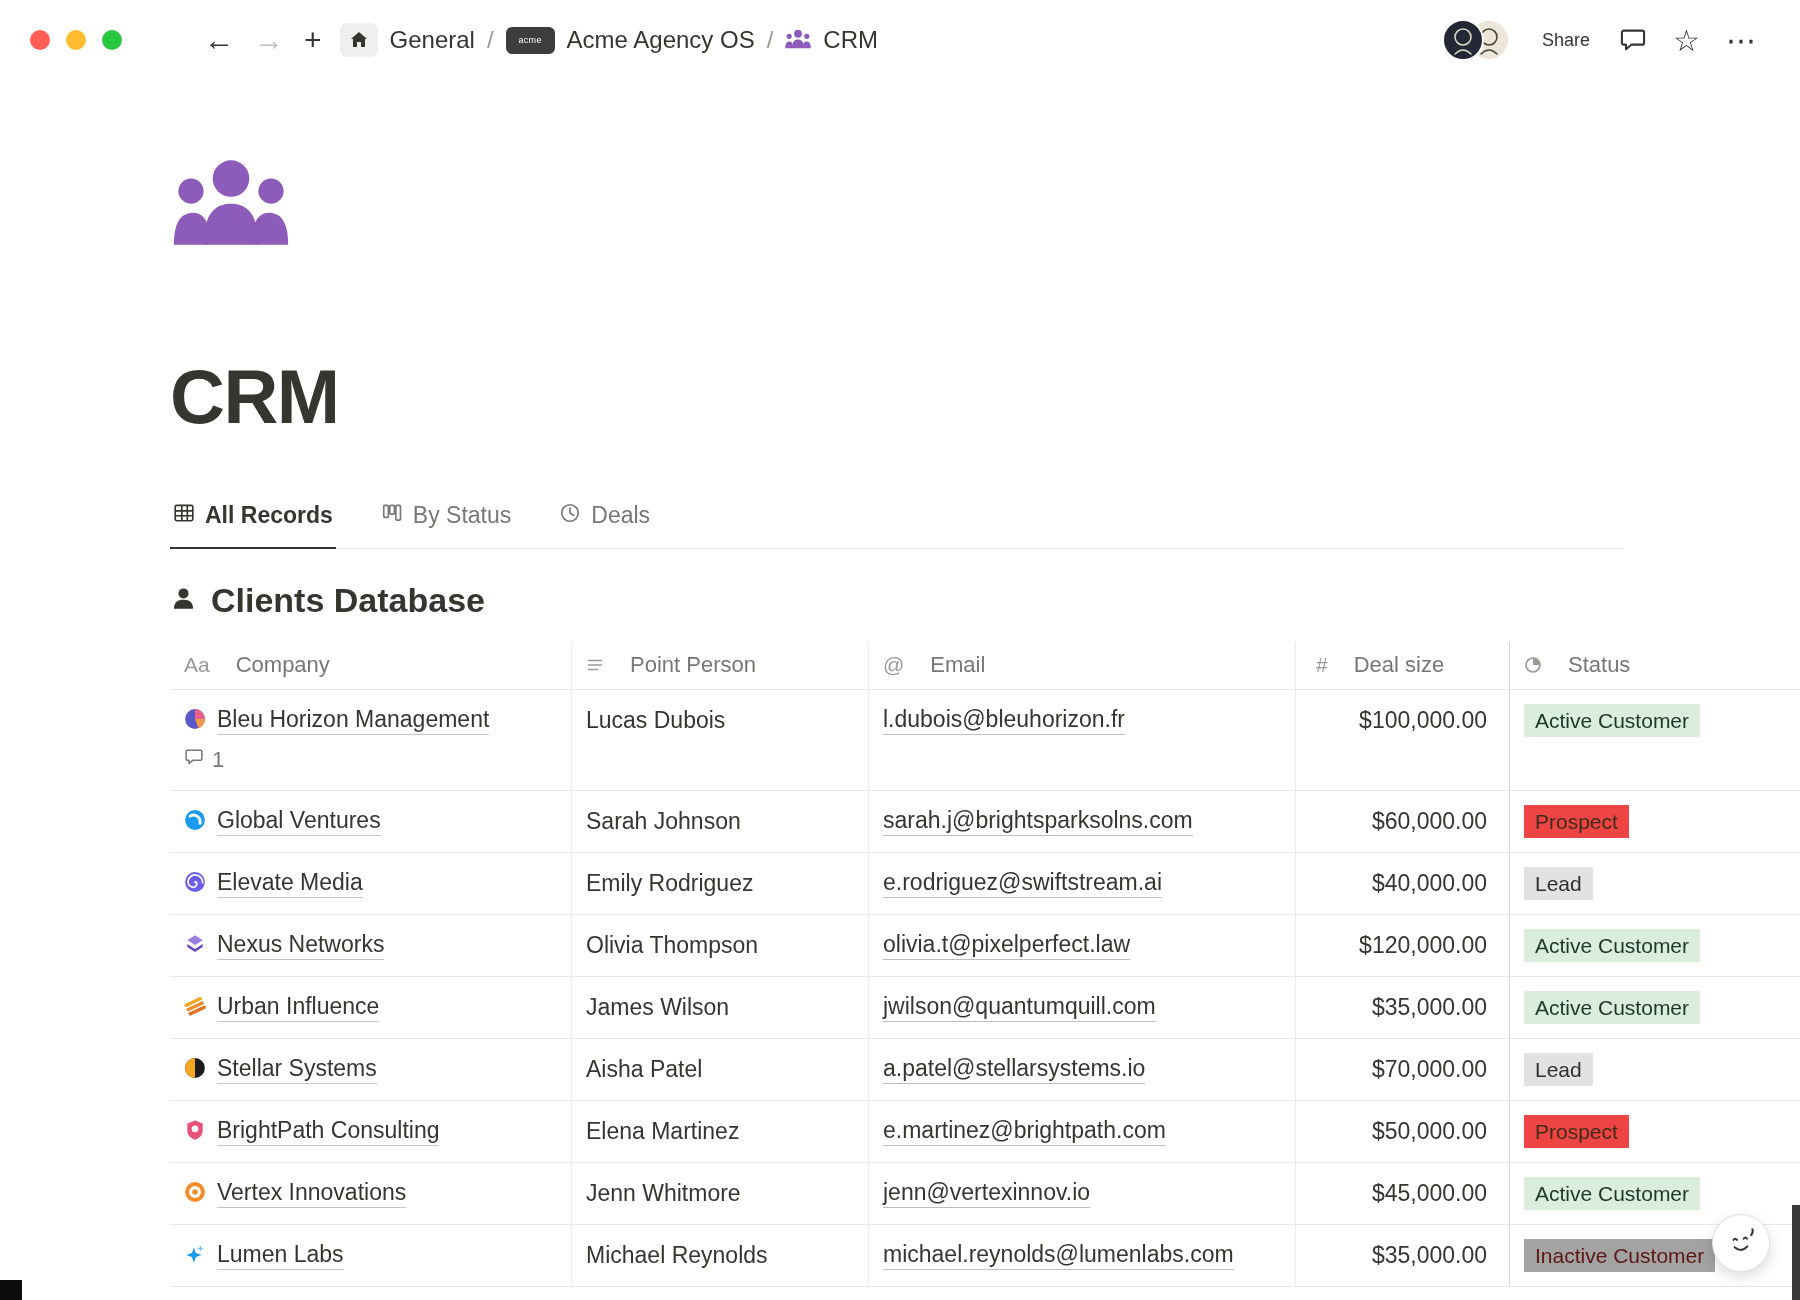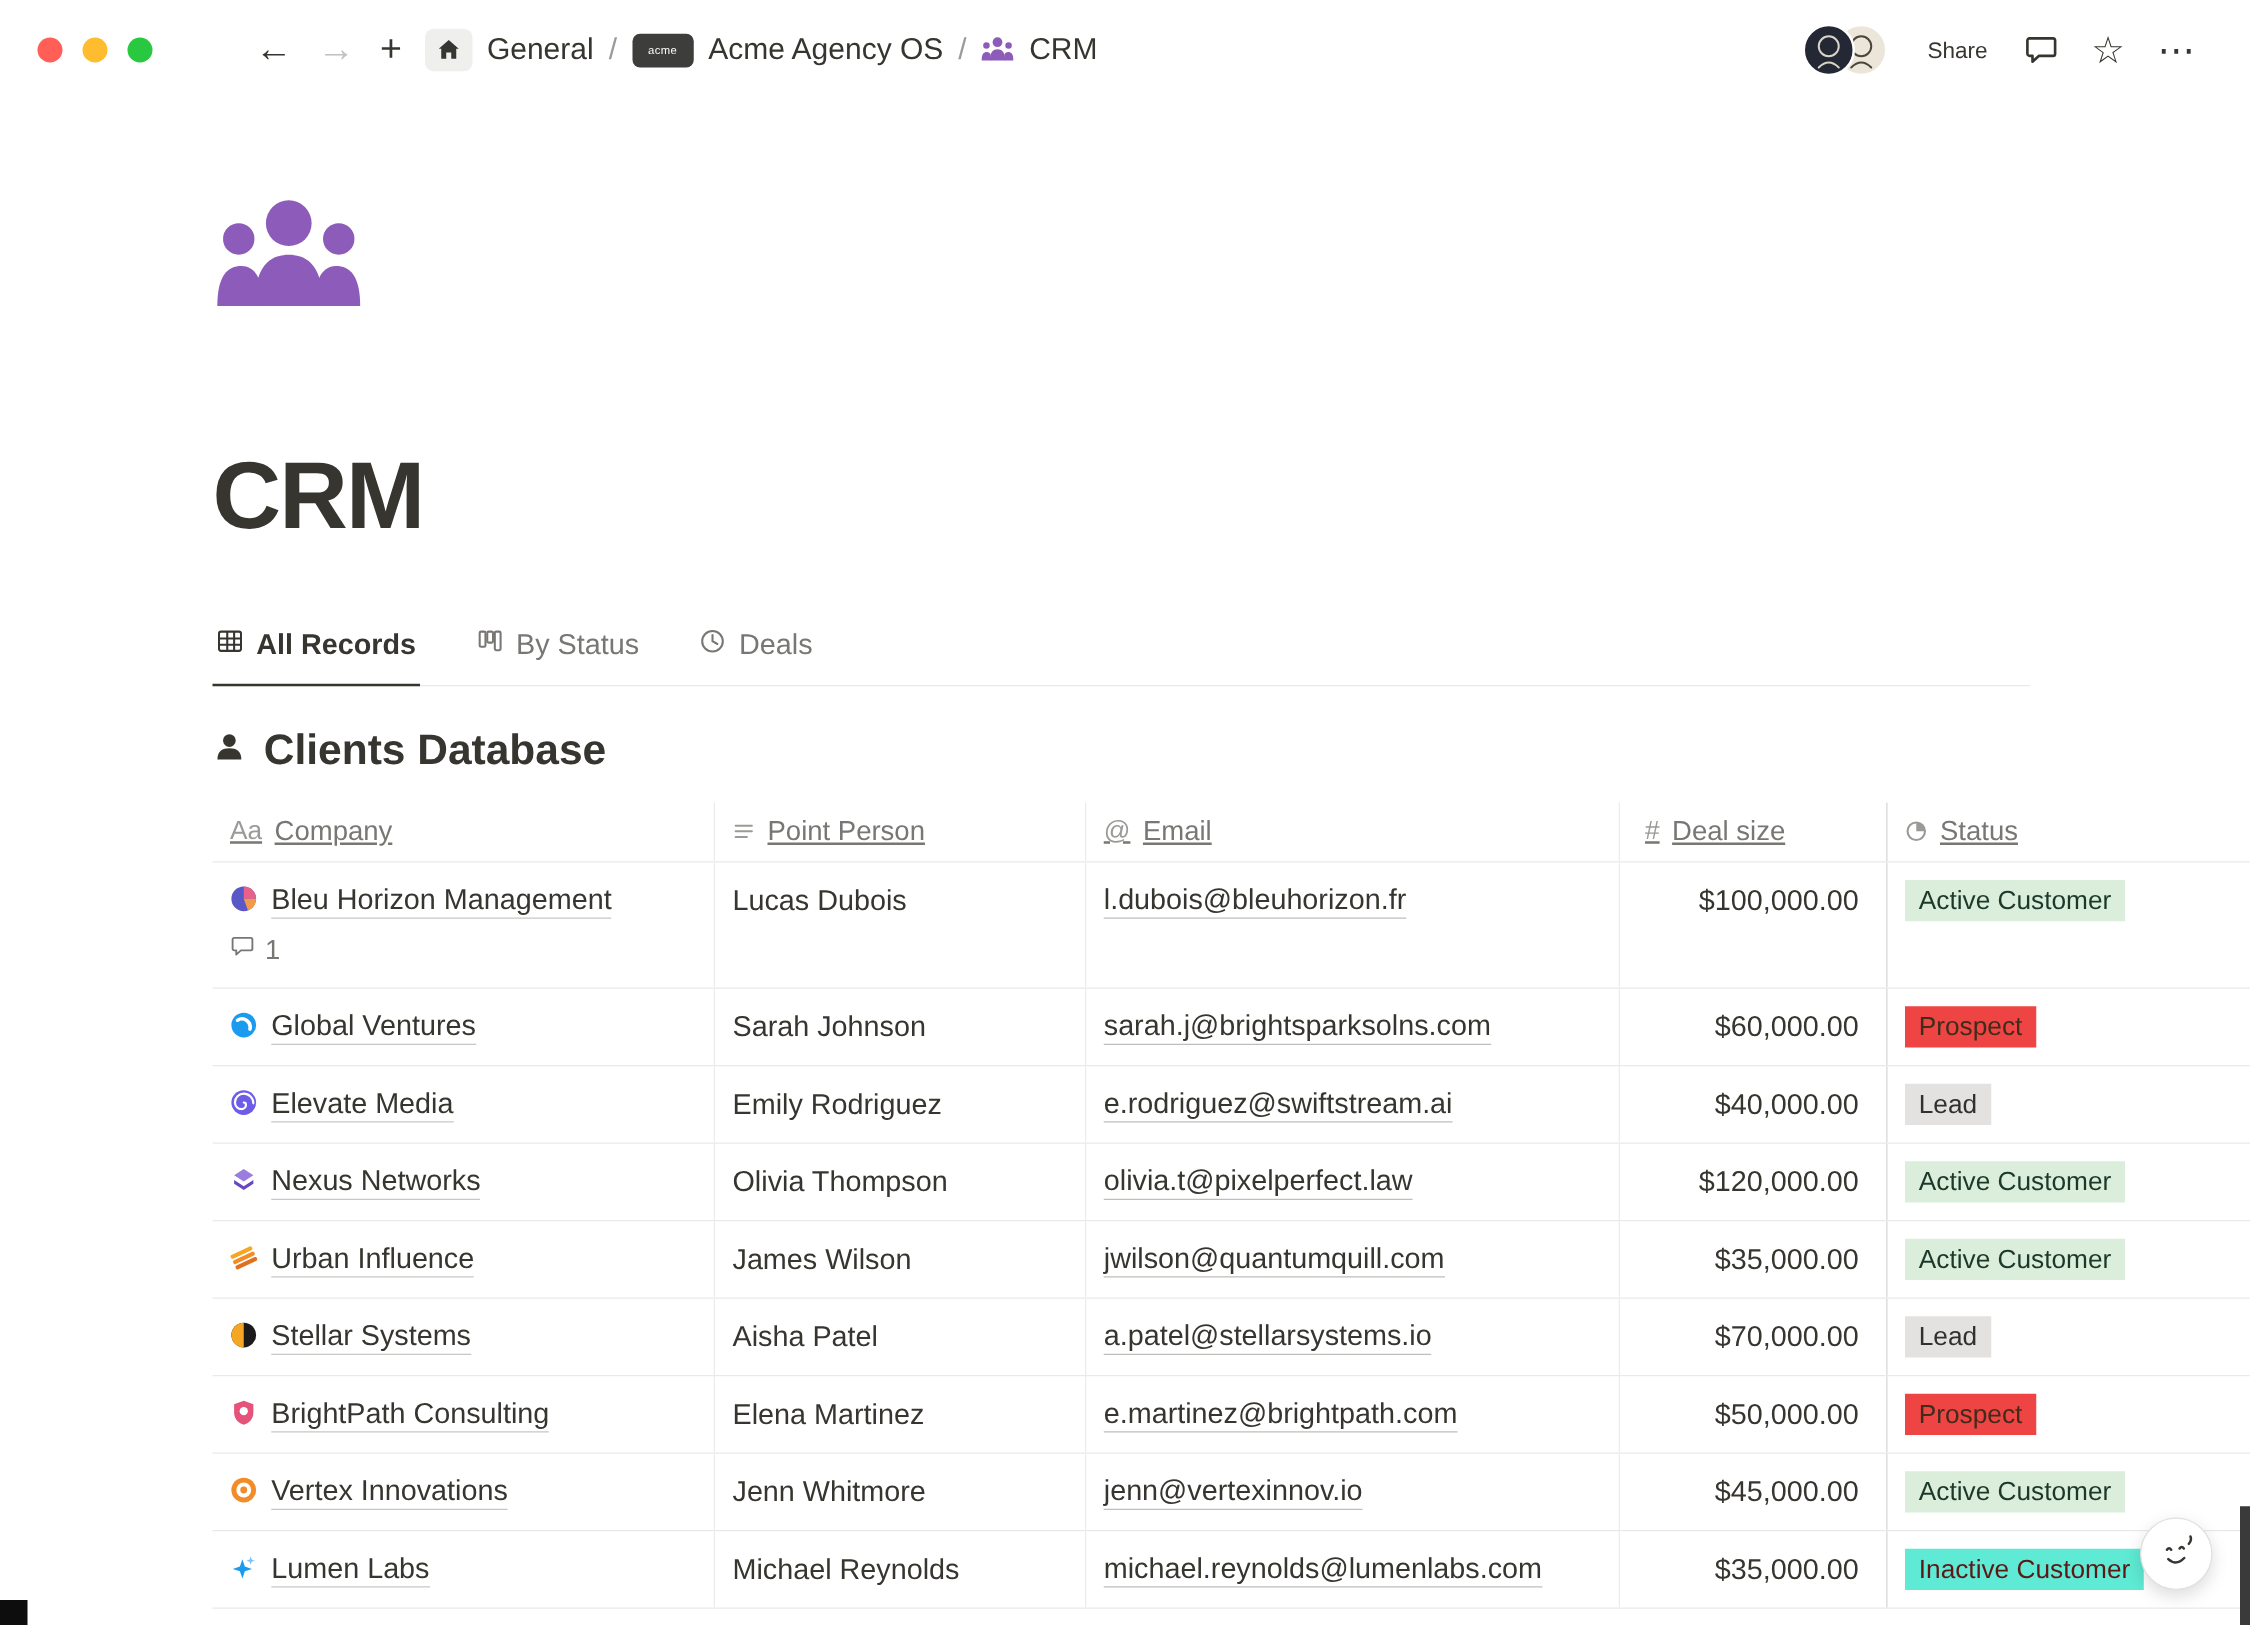--- a/index.html
+++ b/index.html
@@ -40,40 +40,40 @@
   .tabbar { margin-top:62px; display:flex; gap:42px; width:1454px; border-bottom:1px solid #e9e9e7; }
   .tab { display:flex; align-items:flex-start; gap:10px; font-size:23px; color:#787774; padding:0 3px 18px 3px; }
   .tab .ticon { display:flex; }
   .tab.active { color:#37352f; font-weight:600; border-bottom:2.5px solid #37352f; margin-bottom:-1.5px; }
   .db-head { margin-top:32px; display:flex; align-items:center; gap:14px; }
   .db-title { font-size:34px; font-weight:700; }
   
   .table { margin-top:22px; width:1640px; }
   .thead { display:flex; height:48px; align-items:center; color:#787774; font-size:22px; border-bottom:1px solid #e9e9e7; }
   .c1{width:401px;} .c2{width:297px;} .c3{width:427px;} .c4{width:214px;} .c5{width:301px;}
-  .th { display:flex; align-items:center; gap:10px; padding-left:14px; height:100%;text-decoration:underline; }
+  .th { display:flex; align-items:center; gap:26px; padding-left:14px; height:100%; }
   .th.c2,.th.c3,.th.c4 { border-left:1px solid #edecea; }
   .th.c5 { border-left:1px solid #d9d7d3; }
   .th .hicon { color:#9b9a97; font-size:21px; display:flex; align-items:center; }
   .row { display:flex; border-bottom:1px solid #e9e9e7; align-items:stretch; font-size:23px; }
   .cell { padding:14px 16px 14px 14px; display:flex; align-items:flex-start; line-height:33px; }
   .cell.c2,.cell.c3,.cell.c4 { border-left:1px solid #edecea; }
   .cell.c5 { border-left:1px solid #d9d7d3; }
   .cell.c4 { justify-content:flex-end; padding-right:22px; }
   .company-cell { flex-direction:column; align-items:flex-start; }
   .company-line { display:flex; align-items:center; gap:11px; }
   .logo { width:22px; height:22px; display:flex; align-items:center; justify-content:center; }
   .company-link { font-weight:500; border-bottom:1.5px solid rgba(55,53,47,0.28); line-height:30px; }
   .comments-line { display:flex; align-items:center; gap:8px; margin-top:8px; color:#787774; font-size:22px; }
   .email-link { border-bottom:1.5px solid rgba(55,53,47,0.32); line-height:30px; }
   .badge { display:inline-block; padding:1px 11px; border-radius:0; font-size:21px; line-height:31px; white-space:nowrap; }
   .badge-green  { background:#DBEDDB; color:#1C3829; }
   .badge-yellow { background:#ef4444; color:#402C1B; }
   .badge-gray   { background:#E3E2E0; color:#32302C; }
-  .badge-red    { background:#5eead4; color:#5D1715; }
+  .badge-red    { background:#a3a3a3; color:#5D1715; }
   
   .fab { position:absolute; right:30px; bottom:28px; width:58px; height:58px; border-radius:50%;
     background:#fff; border:1px solid #e3e1dd; box-shadow:0 5px 14px rgba(0,0,0,0.14);
     display:flex; align-items:center; justify-content:center; }
   .corner-artifact { position:absolute; left:0; bottom:0; width:22px; height:20px; background:#0d0d0d; }
   .scrollbar-thumb { position:absolute; right:0; bottom:0; width:8px; height:95px; background:#3a3a3a; }
 </style>
 </head>
 <body>
 

